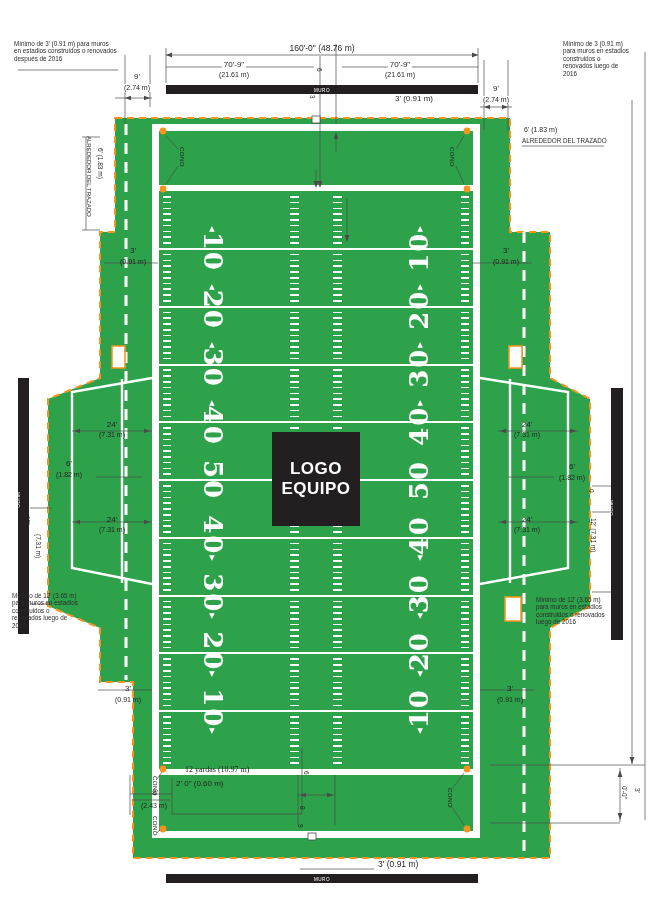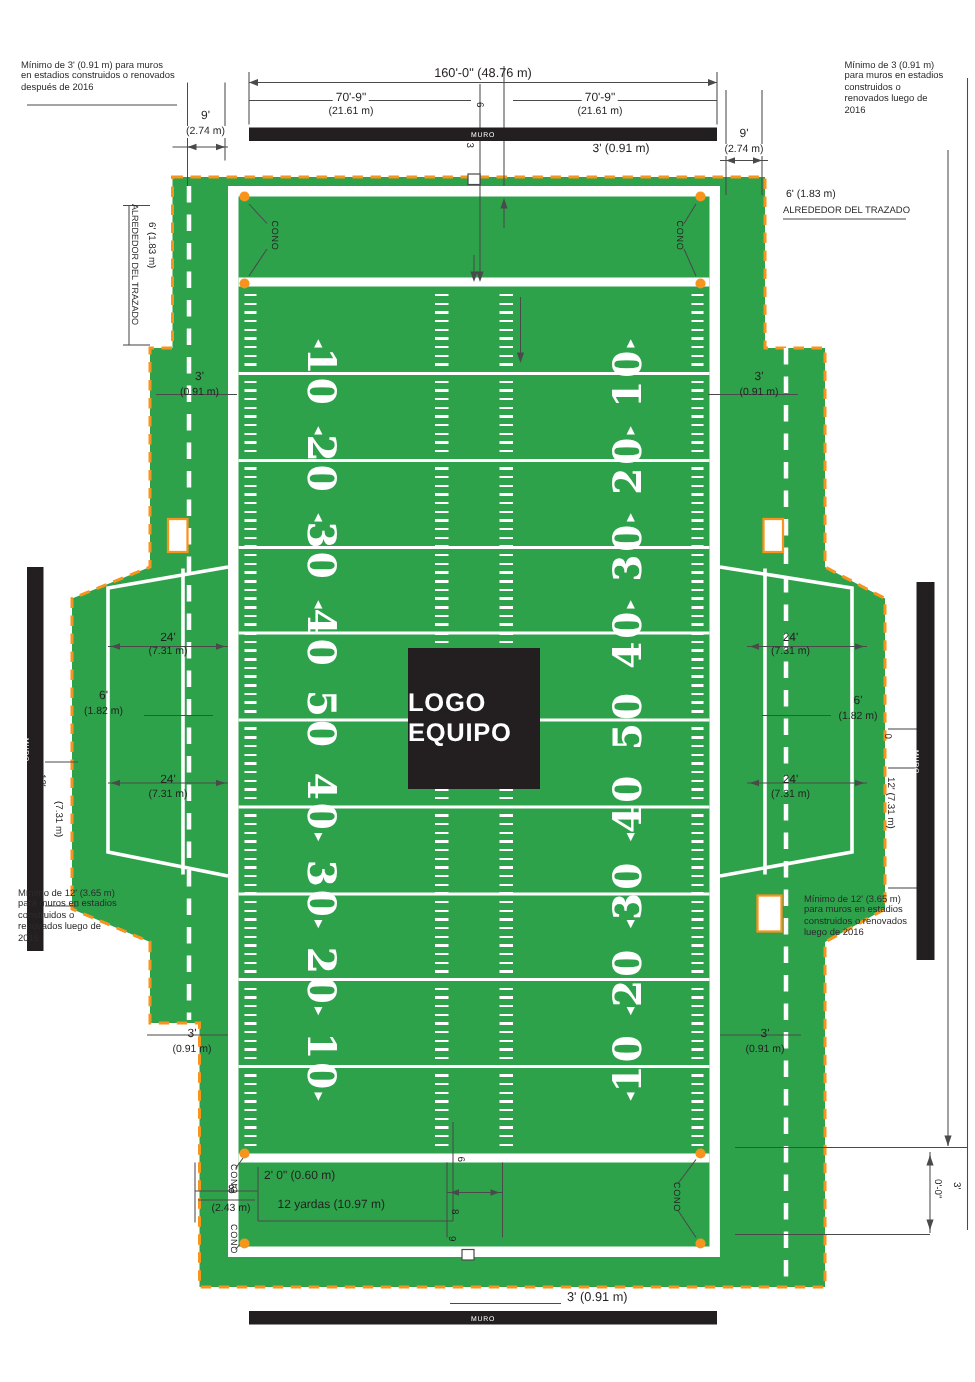--- a/index.html
+++ b/index.html
@@ -17,21 +17,21 @@
   .bar{position:absolute;background:#231f20;}
   .bar .t{position:absolute;color:#fff;font-size:4.6px;letter-spacing:.5px;left:50%;top:50%;transform:translate(-50%,-50%);}
   .bar .tv{position:absolute;color:#fff;font-size:4.6px;letter-spacing:.5px;left:2px;top:50%;transform:rotate(90deg);transform-origin:0 0;white-space:nowrap;margin-top:-14px;}
   .cono{position:absolute;font-size:6px;letter-spacing:.5px;transform:translate(-50%,-50%) rotate(90deg);white-space:nowrap;}
   .num{position:absolute;width:70px;height:30px;display:flex;align-items:center;justify-content:center;
        color:#fff;font-family:"DejaVu Serif",serif;font-weight:bold;font-size:26px;letter-spacing:2px;}
   .num .arr{font-size:11px;letter-spacing:0;}
   .numL{transform:translate(-50%,-50%) rotate(90deg);}
   .numR{transform:translate(-50%,-50%) rotate(-90deg);}
   #logo{position:absolute;left:272px;top:432px;width:88px;height:94px;background:#231f20;
-        display:flex;flex-direction:column;align-items:flex-start;justify-content:center;
+        display:flex;flex-direction:column;align-items:center;justify-content:center;
         color:#fff;font-weight:bold;font-size:17px;line-height:1.2;letter-spacing:.5px;}
 </style>
 </head>
 <body>
 
 <div id="stage">
 
 <svg id="bgsvg" width="650" height="921" viewBox="0 0 650 921">
 
   <g>
@@ -281,21 +281,21 @@
 <div class="vcol" style="left:628px;top:786px;">0'-0"</div>
 <div class="vcol" style="left:641px;top:788px;">3'</div>
 
 <div class="vcol" style="left:323px;top:68px;">6</div>
 <div class="vcol" style="left:316px;top:95px;">3</div>
 <div class="vcol" style="left:310px;top:771px;">6</div>
 <div class="vcol" style="left:306px;top:806px;">8</div>
 <div class="vcol" style="left:304px;top:824px;">9</div>
 
 <div class="lbl md" style="left:176px;top:779px;">2' 0" (0.60 m)</div>
-<div class="lbl md" style="left:185px;top:798px;">12 yardas (10.97 m)</div>
+<div class="lbl md" style="left:185px;top:765px;font-family:Liberation Serif, serif;">12 yardas (10.97 m)</div>
 <div class="lbl md c" style="left:155px;top:788px;">8'</div>
 <div class="lbl c" style="left:154px;top:802px;">(2.43 m)</div>
 <div class="lbl big" style="left:378px;top:859px;">3' (0.91 m)</div>
 
 <div class="cono" style="left:182px;top:157px;">CONO</div>
 <div class="cono" style="left:452px;top:157px;">CONO</div>
 <div class="cono" style="left:155px;top:786px;">CONO</div>
 <div class="cono" style="left:155px;top:826px;">CONO</div>
 <div class="cono" style="left:450px;top:798px;">CONO</div>
 

